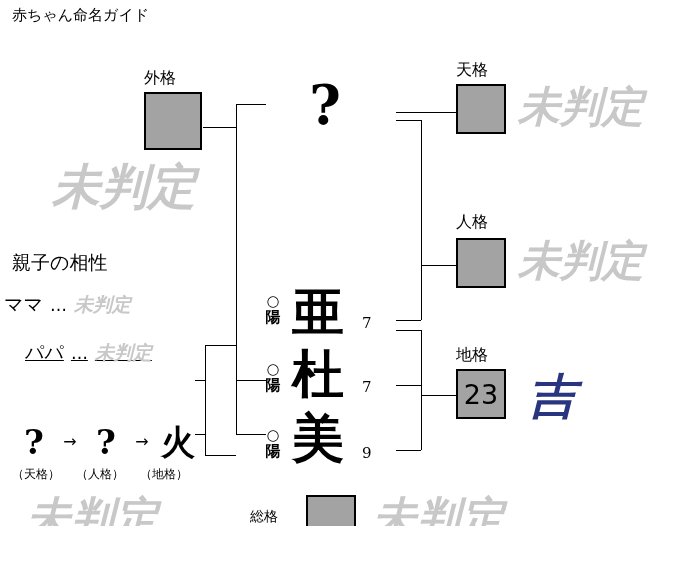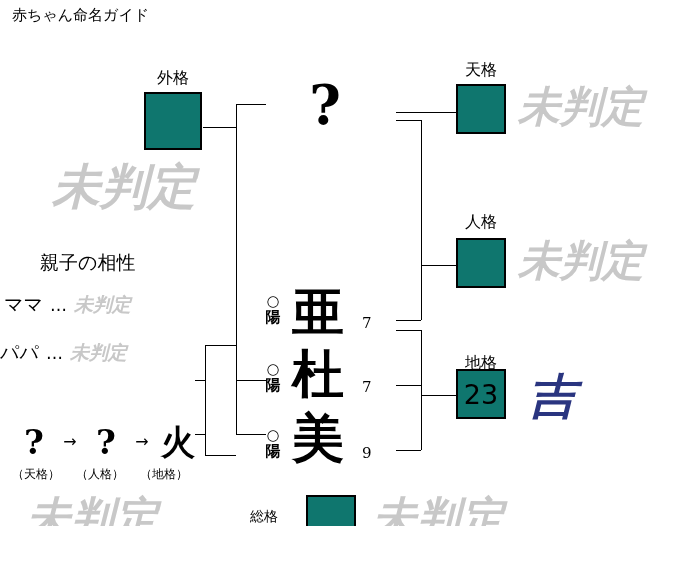--- a/index.html
+++ b/index.html
@@ -30,32 +30,32 @@
   .hdr-copy {
     left: 12px; top: 28px;
     font-family: "DejaVu Sans Mono", "Liberation Mono", monospace;
     font-size: 13px;
     white-space: nowrap;
   }
 
   
   .kbox {
     border: 2px solid #000;
-    background: #0f766e;
+    background: #a3a3a3;
     box-sizing: border-box;
     display: flex;
     align-items: center;
     justify-content: center;
     font-size: 27px;
     line-height: 1;
   }
   .kbox-label {
     font-size: 16px;
     white-space: nowrap;
-    text-align: center;
+    text-align: left;
   }
 
   
   .ln { background: #000; }
   .ln-h { height: 1px; }
   .ln-v { width: 1px; }
 
   
   .name-char {
     font-family: "DejaVu Serif", "Liberation Serif", serif;
@@ -202,21 +202,21 @@
   <div class="abs" style="left:300px; top:78px; width:50px; text-align:center; font-family:'DejaVu Serif','Liberation Serif',serif; font-weight:700; font-size:54px; line-height:1;">?</div>
 
   <div class="abs kbox-label" style="left:456px; top:60px; width:50px;">天格</div>
   <div class="abs kbox" style="left:456px; top:84px; width:50px; height:50px;"></div>
   <div class="abs brush brush-undetermined" style="left:518px; top:86px; font-size:42px;">未判定</div>
 
   <div class="abs kbox-label" style="left:456px; top:212px; width:50px;">人格</div>
   <div class="abs kbox" style="left:456px; top:238px; width:50px; height:50px;"></div>
   <div class="abs brush brush-undetermined" style="left:518px; top:240px; font-size:42px;">未判定</div>
 
-  <div class="abs kbox-label" style="left:456px; top:353px; width:50px;">地格</div>
+  <div class="abs kbox-label" style="left:456px; top:345px; width:50px;">地格</div>
   <div class="abs kbox" style="left:456px; top:369px; width:50px; height:50px;">23</div>
   <div class="abs brush brush-lucky" style="left:528px; top:372px; font-size:48px;">吉</div>
 
   <div class="abs yin-yang" style="left:260px; top:294px;">
     <span class="yy-circle">○</span>
     <span class="yy-kanji">陽</span>
   </div>
   <div class="abs name-char" style="left:292px; top:286px;">亜</div>
   <div class="abs stroke-num" style="left:362px; top:316px;">7</div>
 
@@ -227,29 +227,29 @@
   <div class="abs name-char" style="left:292px; top:348px;">杜</div>
   <div class="abs stroke-num" style="left:362px; top:380px;">7</div>
 
   <div class="abs yin-yang" style="left:260px; top:428px;">
     <span class="yy-circle">○</span>
     <span class="yy-kanji">陽</span>
   </div>
   <div class="abs name-char" style="left:292px; top:412px;">美</div>
   <div class="abs stroke-num" style="left:362px; top:446px;">9</div>
 
-  <div class="abs panel-title" style="left:12px; top:250px;margin-left:28px;">親子の相性</div>
+  <div class="abs panel-title" style="left:12px; top:250px;">親子の相性</div>
 
   <div class="abs compat-row" style="left:4px; top:292px;">
     <span class="compat-label">ママ</span>
     <span class="compat-dots">…</span>
     <span class="compat-val brush">未判定</span>
   </div>
 
-  <div class="abs compat-row" style="left:0; top:340px;">
+  <div class="abs compat-row" style="left:25px; top:340px;text-decoration:underline;">
     <span class="compat-label">パパ</span>
     <span class="compat-dots">…</span>
     <span class="compat-val brush">未判定</span>
   </div>
 
 
   <div class="abs gogyo-row" style="left:12px; top:425px;">
     <span class="gogyo-el">?</span>
     <span class="gogyo-arrow">→</span>
     <span class="gogyo-el">?</span>

